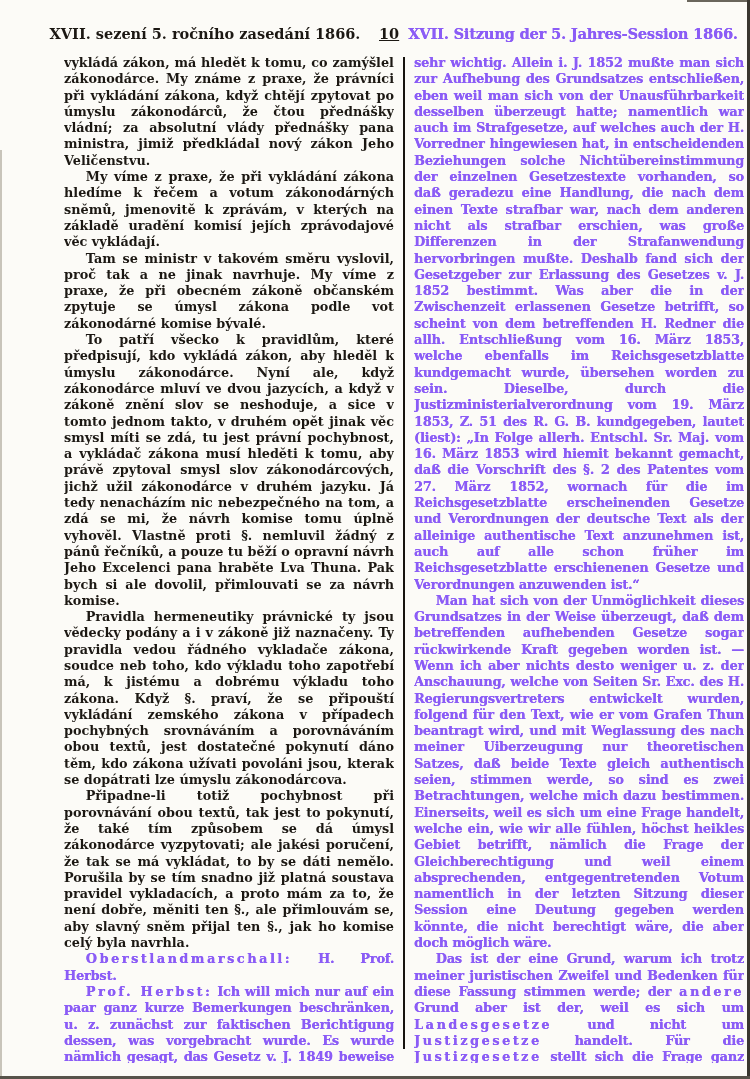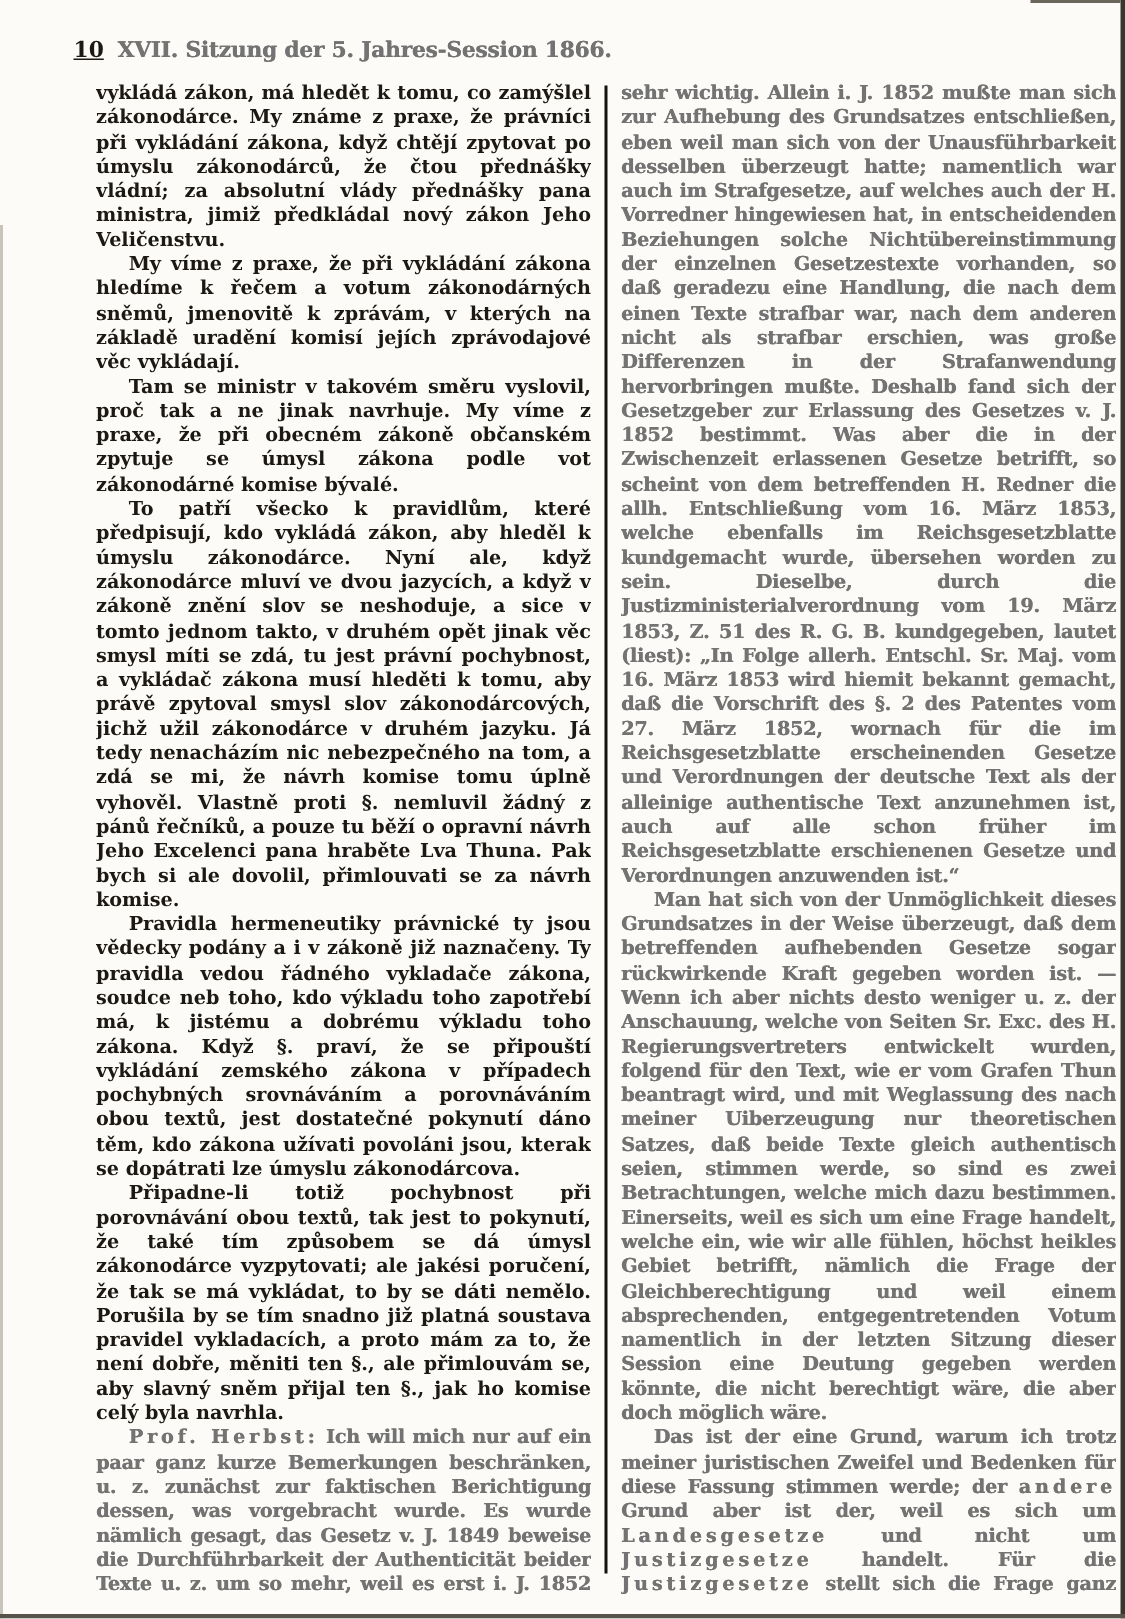--- a/index.html
+++ b/index.html
@@ -49,44 +49,46 @@
     width: 330px;
     font-size: 12.8px;
     line-height: 16.3px;
     font-weight: bold;
     text-align: justify;
     overflow: hidden;
   }
   .col p { margin: 0; }
   .col p.indent { text-indent: 1.7em; }
   .fraktur {
-    color: #737373;
+    color: #8b5cf6;
     letter-spacing: -0.15px;
     text-shadow: 0.25px 0 0 currentColor;
   }
   .spaced { letter-spacing: 0.2em; }
 </style>
 </head>
 <body>
 
 <div class="page">
 
   <div class="header">
+    <span class="h-left">XVII. sezení 5. ročního zasedání 1866.</span>
     <span class="h-num">10</span>
     <span class="h-right fraktur">XVII. Sitzung der 5. Jahres-Session 1866.</span>
   </div>
 
   <div class="columns">
     <div class="col">
         <p class=""><span>vykládá zákon, má hledět k tomu, co zamýšlel zákonodárce. My známe z praxe, že právníci při vykládání zákona, když chtějí zpytovat po úmyslu zákonodárců, že čtou přednášky vládní; za absolutní vlády přednášky pana ministra, jimiž předkládal nový zákon Jeho Veličenstvu.</span></p>
         <p class="indent "><span>My víme z praxe, že při vykládání zákona hledíme k řečem a votum zákonodárných sněmů, jmenovitě k zprávám, v kterých na základě uradění komisí jejích zprávodajové věc vykládají.</span></p>
         <p class="indent "><span>Tam se ministr v takovém směru vyslovil, proč tak a ne jinak navrhuje. My víme z praxe, že při obecném zákoně občanském zpytuje se úmysl zákona podle vot zákonodárné komise bývalé.</span></p>
         <p class="indent "><span>To patří všecko k pravidlům, které předpisují, kdo vykládá zákon, aby hleděl k úmyslu zákonodárce. Nyní ale, když zákonodárce mluví ve dvou jazycích, a když v zákoně znění slov se neshoduje, a sice v tomto jednom takto, v druhém opět jinak věc smysl míti se zdá, tu jest právní pochybnost, a vykládač zákona musí hleděti k tomu, aby právě zpytoval smysl slov zákonodárcových, jichž užil zákonodárce v druhém jazyku. Já tedy nenacházím nic nebezpečného na tom, a zdá se mi, že návrh komise tomu úplně vyhověl. Vlastně proti §. nemluvil žádný z pánů řečníků, a pouze tu běží o opravní návrh Jeho Excelenci pana hraběte Lva Thuna. Pak bych si ale dovolil, přimlouvati se za návrh komise.</span></p>
         <p class="indent "><span>Pravidla hermeneutiky právnické ty jsou vědecky podány a i v zákoně již naznačeny. Ty pravidla vedou řádného vykladače zákona, soudce neb toho, kdo výkladu toho zapotřebí má, k jistému a dobrému výkladu toho zákona. Když §. praví, že se připouští vykládání zemského zákona v případech pochybných srovnáváním a porovnáváním obou textů, jest dostatečné pokynutí dáno těm, kdo zákona užívati povoláni jsou, kterak se dopátrati lze úmyslu zákonodárcova.</span></p>
         <p class="indent "><span>Připadne-li totiž pochybnost při porovnávání obou textů, tak jest to pokynutí, že také tím způsobem se dá úmysl zákonodárce vyzpytovati; ale jakési poručení, že tak se má vykládat, to by se dáti nemělo. Porušila by se tím snadno již platná soustava pravidel vykladacích, a proto mám za to, že není dobře, měniti ten §., ale přimlouvám se, aby slavný sněm přijal ten §., jak ho komise celý byla navrhla.</span></p>
+        <p class="indent fraktur"><span class="spaced">Oberstlandmarschall:</span><span> H. Prof. Herbst.</span></p>
         <p class="indent fraktur"><span class="spaced">Prof. Herbst:</span><span> Ich will mich nur auf ein paar ganz kurze Bemerkungen beschränken, u. z. zunächst zur faktischen Berichtigung dessen, was vorgebracht wurde. Es wurde nämlich gesagt, das Gesetz v. J. 1849 beweise die Durchführbarkeit der Authenticität beider Texte u. z. um so mehr, weil es erst i. J. 1852 wieder aufgehoben wurde und daher bezüglich der in der Zwischenzeit erlassenen Gesetze noch immer gelte. Das wäre allerdings</span></p>
       </div>
     <div class="divider"></div>
     <div class="col">
         <p class="fraktur"><span>sehr wichtig. Allein i. J. 1852 mußte man sich zur Aufhebung des Grundsatzes entschließen, eben weil man sich von der Unausführbarkeit desselben überzeugt hatte; namentlich war auch im Strafgesetze, auf welches auch der H. Vorredner hingewiesen hat, in entscheidenden Beziehungen solche Nichtübereinstimmung der einzelnen Gesetzestexte vorhanden, so daß geradezu eine Handlung, die nach dem einen Texte strafbar war, nach dem anderen nicht als strafbar erschien, was große Differenzen in der Strafanwendung hervorbringen mußte. Deshalb fand sich der Gesetzgeber zur Erlassung des Gesetzes v. J. 1852 bestimmt. Was aber die in der Zwischenzeit erlassenen Gesetze betrifft, so scheint von dem betreffenden H. Redner die allh. Entschließung vom 16. März 1853, welche ebenfalls im Reichsgesetzblatte kundgemacht wurde, übersehen worden zu sein. Dieselbe, durch die Justizministerialverordnung vom 19. März 1853, Z. 51 des R. G. B. kundgegeben, lautet (liest): „In Folge allerh. Entschl. Sr. Maj. vom 16. März 1853 wird hiemit bekannt gemacht, daß die Vorschrift des §. 2 des Patentes vom 27. März 1852, wornach für die im Reichsgesetzblatte erscheinenden Gesetze und Verordnungen der deutsche Text als der alleinige authentische Text anzunehmen ist, auch auf alle schon früher im Reichsgesetzblatte erschienenen Gesetze und Verordnungen anzuwenden ist.“</span></p>
         <p class="indent fraktur"><span>Man hat sich von der Unmöglichkeit dieses Grundsatzes in der Weise überzeugt, daß dem betreffenden aufhebenden Gesetze sogar rückwirkende Kraft gegeben worden ist. — Wenn ich aber nichts desto weniger u. z. der Anschauung, welche von Seiten Sr. Exc. des H. Regierungsvertreters entwickelt wurden, folgend für den Text, wie er vom Grafen Thun beantragt wird, und mit Weglassung des nach meiner Uiberzeugung nur theoretischen Satzes, daß beide Texte gleich authentisch seien, stimmen werde, so sind es zwei Betrachtungen, welche mich dazu bestimmen. Einerseits, weil es sich um eine Frage handelt, welche ein, wie wir alle fühlen, höchst heikles Gebiet betrifft, nämlich die Frage der Gleichberechtigung und weil einem absprechenden, entgegentretenden Votum namentlich in der letzten Sitzung dieser Session eine Deutung gegeben werden könnte, die nicht berechtigt wäre, die aber doch möglich wäre.</span></p>
         <p class="indent fraktur"><span>Das ist der eine Grund, warum ich trotz meiner juristischen Zweifel und Bedenken für diese Fassung stimmen werde; der </span><span class="spaced">andere</span><span> Grund aber ist der, weil es sich um </span><span class="spaced">Landesgesetze</span><span> und nicht um </span><span class="spaced">Justizgesetze</span><span> handelt. Für die </span><span class="spaced">Justizgesetze</span><span> stellt sich die Frage ganz anders; bei einem Landesgesetze aber mit der Sfäre, wie sie namentlich die in der heurigen Session erlassenen Landesgesetze umgränzt, ist dem Ermessen des Anwendenden immer ein großer Spielraum gegeben und es hat daher die Anordnung, daß man in zweifelhaften Fällen mit Rücksicht auf den Wortlaut und Sinn der beiden Texte vorzugehen habe, eine Bedeutung, deren</span></p>
       </div>
   </div>
 

